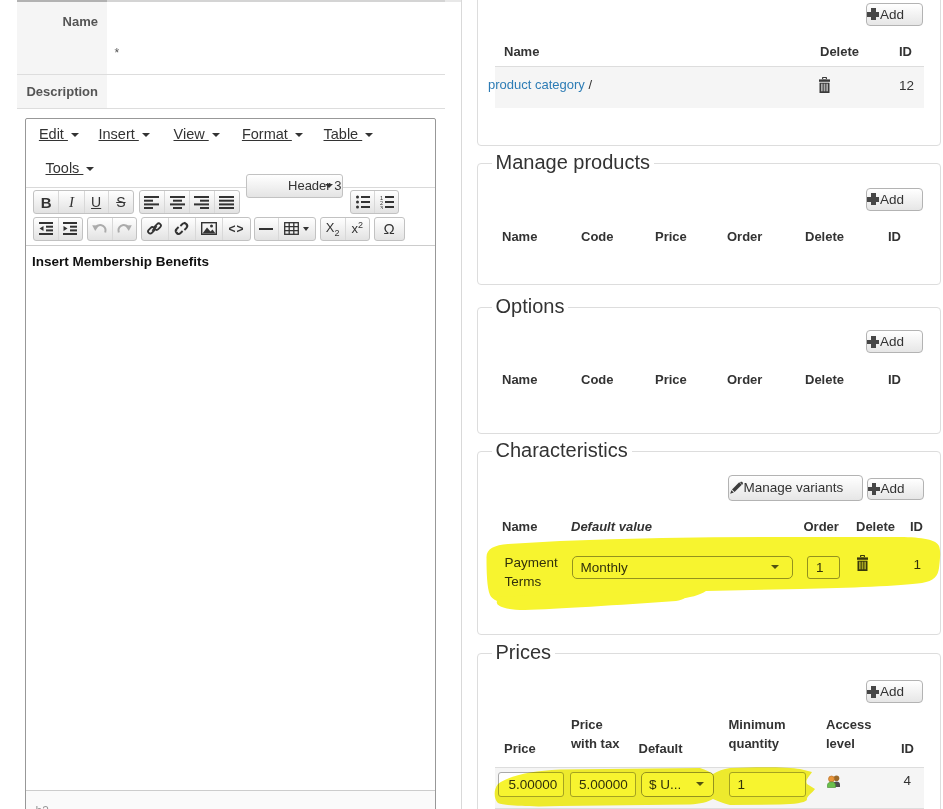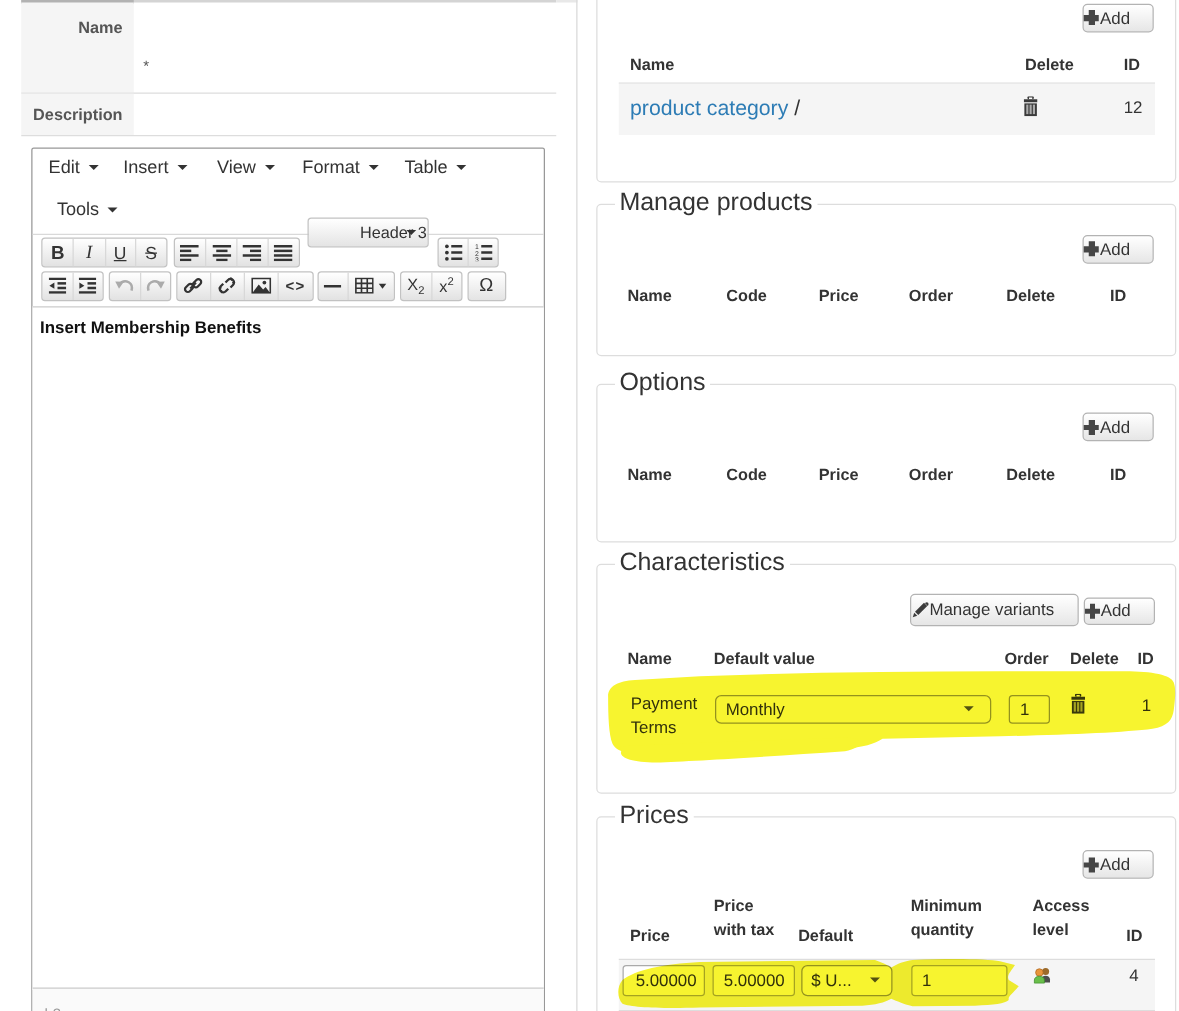--- a/index.html
+++ b/index.html
@@ -15,21 +15,21 @@
   .tgroup{position:absolute;box-sizing:border-box;border:1px solid #c2c2c2;border-radius:3px;
         background:linear-gradient(#ffffff,#e2e2e2);display:flex;align-items:stretch;height:24px;}
   .tb{display:flex;align-items:center;justify-content:center;border-left:1px solid #d8d8d8;}
   .tb:first-child{border-left:none;}
   .tbtn{position:absolute;box-sizing:border-box;border:1px solid #c2c2c2;
         background:linear-gradient(#ffffff,#e4e4e4);display:flex;align-items:center;justify-content:center;}
   .tbtn.only{border-radius:3px;}
   .caret{display:inline-block;width:0;height:0;border-left:4px solid transparent;border-right:4px solid transparent;border-top:4px solid #333;}
   .inp{position:absolute;box-sizing:border-box;background:#fff;border:1px solid #aaa;border-radius:3px;
        font-size:13.5px;color:#333;display:flex;align-items:center;}
-  .mitem{font-size:14.5px;color:#333;}
+  .mitem{font-size:14.5px;color:#333;text-decoration:underline;}
   .mitem .caret{margin-left:3px;margin-bottom:2px;border-left-width:4px;border-right-width:4px;border-top-width:4.5px;}
   .plus{display:inline-block;width:12px;height:12px;margin-right:1px;position:relative;}
   .plus::before{content:"";position:absolute;left:0;top:4px;width:12px;height:4.5px;background:#464646;}
   .plus::after{content:"";position:absolute;left:4px;top:0;width:4.5px;height:12px;background:#464646;}
 </style>
 </head>
 <body>
 <div id="wrap">
 
 <div class="abs" style="left:17px;top:0;width:428px;height:2px;background:#d4d4d4;"></div>
@@ -260,21 +260,21 @@
 <legend style="left:491.5px;top:439px;">Characteristics</legend>
 <fieldset style="left:477px;top:652.5px;width:464px;height:170px;"></fieldset>
 <legend style="left:491.5px;top:640.5px;">Prices</legend>
 
 <div class="btn" style="left:866px;top:2.5px;width:57px;height:23px;"><span class="plus"></span>Add</div>
 <div class="abs hdr" style="left:504px;top:43.5px;">Name</div>
 <div class="abs hdr" style="left:820px;top:43.5px;">Delete</div>
 <div class="abs hdr" style="left:899px;top:43.5px;">ID</div>
 <div class="abs" style="left:494.5px;top:65.5px;width:429px;height:1px;background:#ddd;"></div>
 <div class="abs" style="left:494.5px;top:66.5px;width:429px;height:41.5px;background:#f5f5f5;"></div>
-<div class="abs" style="left:504px;top:77px;font-size:17px;"><span style="color:#2d7cb5;">product category</span> <span style="color:#333;">/</span></div>
+<div class="abs" style="left:488px;top:77px;font-size:13px;"><span style="color:#2d7cb5;">product category</span> <span style="color:#333;">/</span></div>
 <div class="abs" style="left:818.5px;top:77px;"><svg width="11" height="16" viewBox="0 0 11 16">
         <rect x="3" y="0" width="5" height="2.4" rx="0.8" fill="#3a3a3a"></rect>
         <rect x="4.2" y="1" width="2.6" height="1.4" fill="#fff"></rect>
         <rect x="0" y="2.4" width="11" height="2.4" fill="#3a3a3a"></rect>
         <rect x="0.5" y="5.7" width="10" height="10.3" fill="#3a3a3a"></rect>
         <rect x="2" y="6.7" width="1.7" height="7.6" fill="#ababab"></rect>
         <rect x="4.65" y="6.7" width="1.7" height="7.6" fill="#ababab"></rect>
         <rect x="7.3" y="6.7" width="1.7" height="7.6" fill="#ababab"></rect>
       </svg></div>
 <div class="abs" style="left:880px;top:77.5px;width:34px;text-align:right;font-size:13.5px;color:#333;">12</div>
@@ -297,21 +297,21 @@
 
 <div class="btn" style="left:727.5px;top:474.5px;width:135px;height:26.5px;"><svg width="14" height="14" viewBox="0 0 14 14" style="margin-right:1px;">
         <g fill="#3c3c3c">
           <path d="M10.2 1.2 L12.8 3.8 L5.6 11 L3 8.4 Z"></path>
           <path d="M2.4 9.2 L4.8 11.6 L1.2 12.8 Z"></path>
           <path d="M11 0.4 C11.6 -0.2 12.6 -0.2 13.2 0.4 C13.8 1 13.8 2 13.2 2.6 L12.9 2.9 L10.7 0.7 Z" transform="translate(0.3,0.8)"></path>
         </g>
       </svg>Manage variants</div>
 <div class="btn" style="left:866.5px;top:477.5px;width:57px;height:22px;"><span class="plus"></span>Add</div>
 <div class="abs hdr" style="left:502px;top:519px;">Name</div>
-<div class="abs hdr" style="left:571px;top:519px;">Default value</div>
+<div class="abs hdr" style="left:571px;top:519px;font-style:italic;">Default value</div>
 <div class="abs hdr" style="left:803.5px;top:519px;">Order</div>
 <div class="abs hdr" style="left:856px;top:519px;">Delete</div>
 <div class="abs hdr" style="left:910px;top:519px;">ID</div>
 
 <div class="abs" style="left:504.5px;top:552.5px;font-size:13.5px;color:#333;line-height:19.5px;">Payment<br>Terms</div>
 <div class="abs" style="left:571.5px;top:555.5px;width:221.5px;height:23.5px;box-sizing:border-box;border:1px solid #999;border-radius:5px;background:#fff;display:flex;align-items:center;">
   <span style="margin-left:8px;font-size:13.5px;color:#333;">Monthly</span>
   <span class="caret" style="position:absolute;right:13px;border-top-color:#555;"></span>
 </div>
 <div class="inp" style="left:807px;top:555.5px;width:33px;height:23.5px;border-color:#999;">

